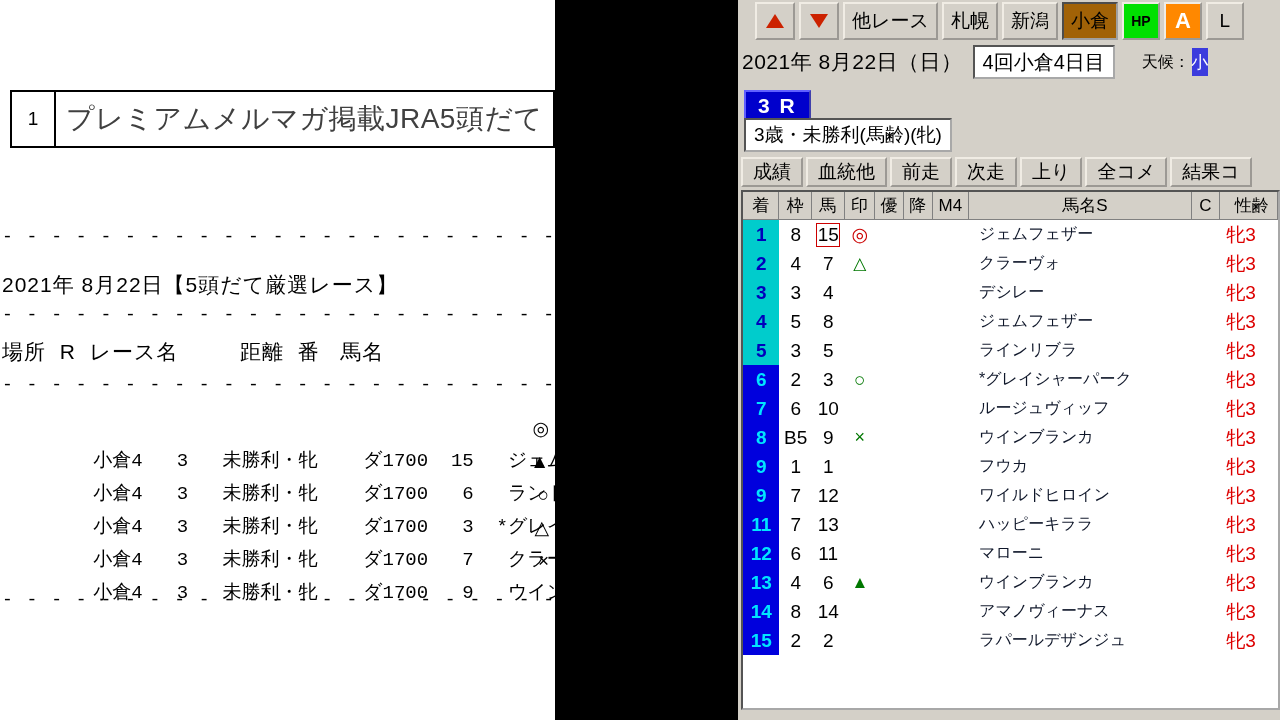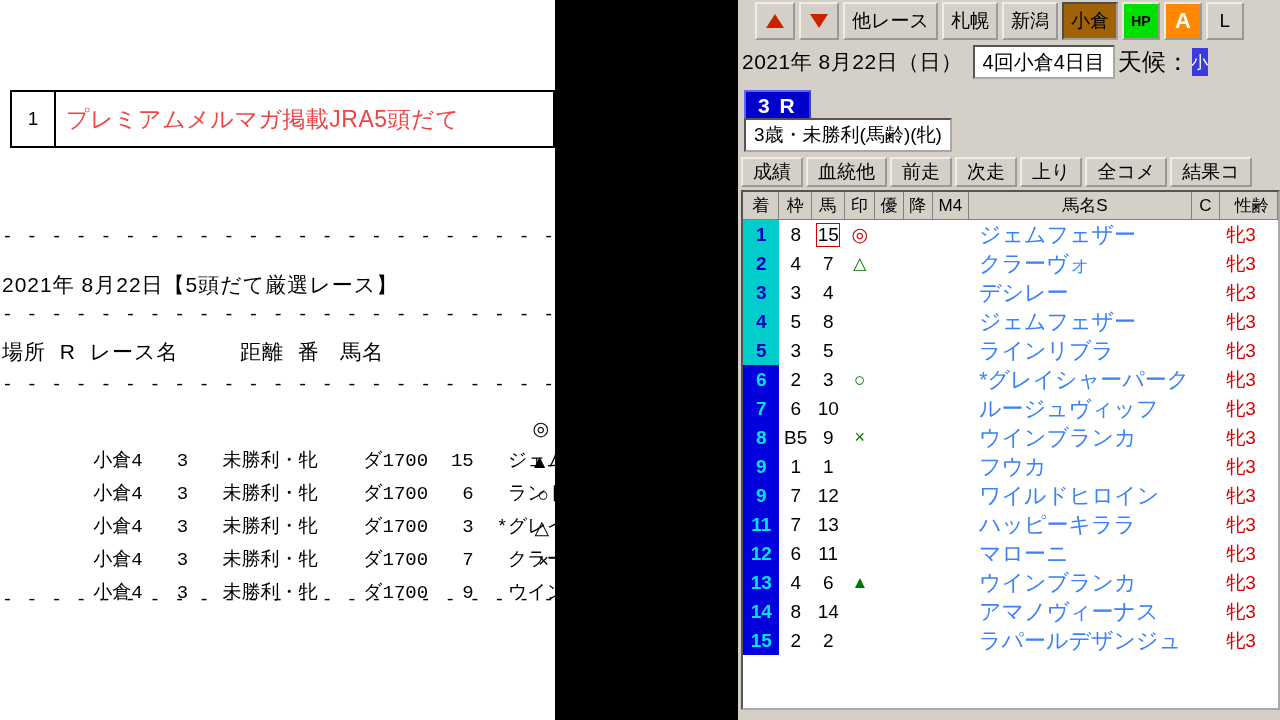--- a/index.html
+++ b/index.html
@@ -46,23 +46,23 @@
     align-items: center;
     justify-content: center;
     font-size: 19px;
     color: #000;
   }
   .memo-title-text {
     flex: 1;
     display: flex;
     align-items: center;
     padding-left: 10px;
-    font-size: 23px;
+    font-size: 28px;
     letter-spacing: 0.5px;
-    color: #ef4444;
+    color: #404040;
   }
 
   .memo-body {
     position: absolute;
     left: 0;
     top: 228px;
     width: 555px;
     font-size: 19px;
     color: #000;
     line-height: 1.0;
@@ -195,22 +195,22 @@
     border: 2px inset #a8a8a8;
     background: #fff;
     height: 30px;
     display: flex;
     align-items: center;
     padding: 0 8px;
     font-size: 20px;
     white-space: nowrap;
   }
   .weather-label {
-    margin-left: 3px;
-    font-size: 24px;
+    margin-left: 27px;
+    font-size: 16px;
     white-space: nowrap;
   }
   .weather-box {
     margin-left: 2px;
     background: #3b3bdd;
     color: #fff;
     height: 28px;
     width: 16px;
     display: flex;
     align-items: center;
@@ -319,21 +319,21 @@
   .c-c     { width: 30px; justify-content: center; }
   .c-sex   { width: 60px; padding-left: 6px; }
 
   .rank-cell {
     background: #0000dd;
     color: #00e5ff;
     font-weight: bold;
     font-size: 19px;
   }
   .rank-cell.teal { background: #00cccc; color: #0000bb; }
-  .name-cell { color: #3b82f6; font-size: 22px; }
+  .name-cell { color: #0f172a; font-size: 16px; }
   .sex-cell { color: #dd0000; font-size: 19px; }
   .boxed-uma {
     border: 1px solid #cc0000;
     width: 24px;
     text-align: center;
     box-sizing: border-box;
     line-height: 22px;
     height: 24px;
   }
   .mk-double { color: #cc0000; font-size: 19px; }

